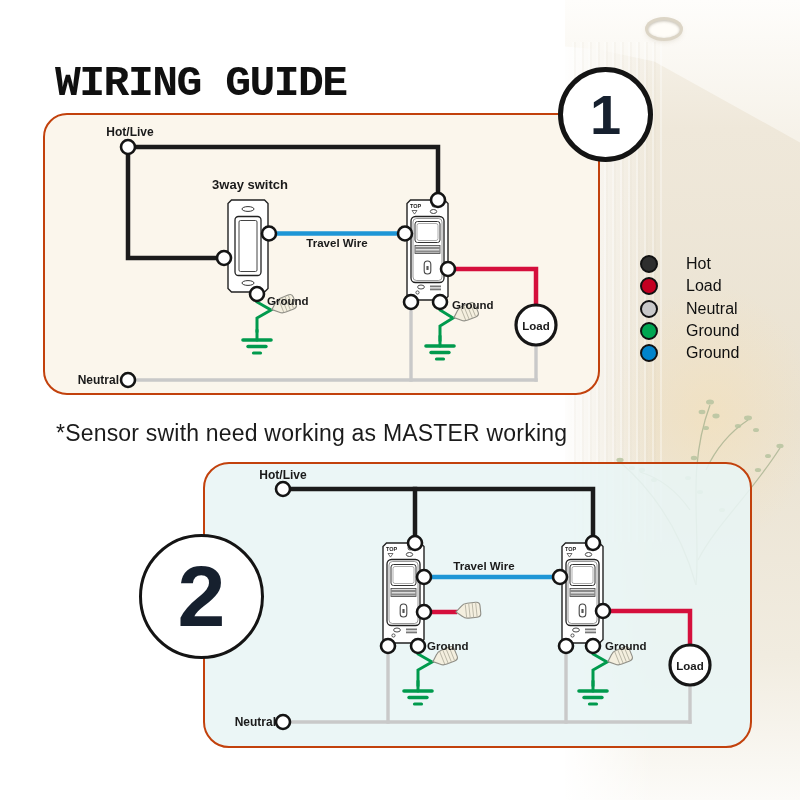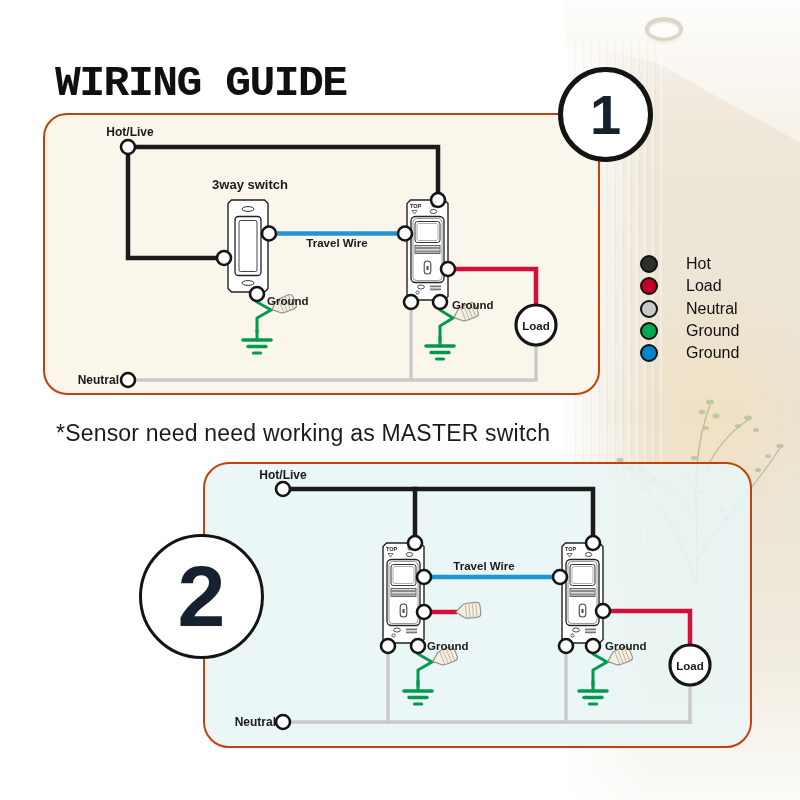--- a/index.html
+++ b/index.html
@@ -137,21 +137,21 @@
     <ellipse cx="44" cy="120" rx="3.2" ry="2.2"></ellipse>
       <ellipse cx="56" cy="130" rx="3" ry="2"></ellipse>
     <ellipse cx="96" cy="108" rx="3.2" ry="2.2"></ellipse>
       <ellipse cx="90" cy="128" rx="3" ry="2"></ellipse>
     <ellipse cx="102" cy="142" rx="3.2" ry="2"></ellipse>
       <ellipse cx="124" cy="160" rx="3" ry="2"></ellipse>
   </g>
 </svg>
 
 <h1 class="title">WIRING GUIDE</h1>
-<div class="note">*Sensor need need working as MASTER switch</div>
+<div class="note">*Sensor swith need working as MASTER working</div>
 
 <div class="panel panel1">
 <svg width="557" height="282" viewBox="0 0 557 282">
 
   <g fill="none" stroke-linejoin="miter" stroke-linecap="square">
     <path d="M85,267 H493" stroke-width="3.4" stroke="#c9c9c9"></path>
     <path d="M368,189 V267" stroke-width="3.4" stroke="#c9c9c9"></path>
     <path d="M493,232 V267" stroke-width="3.4" stroke="#c9c9c9"></path>
     <path d="M85,34 H395 V87" stroke-width="4.5" stroke="#1b1b1b"></path>
     <path d="M85,34 V145 H181" stroke-width="4.5" stroke="#1b1b1b"></path>

